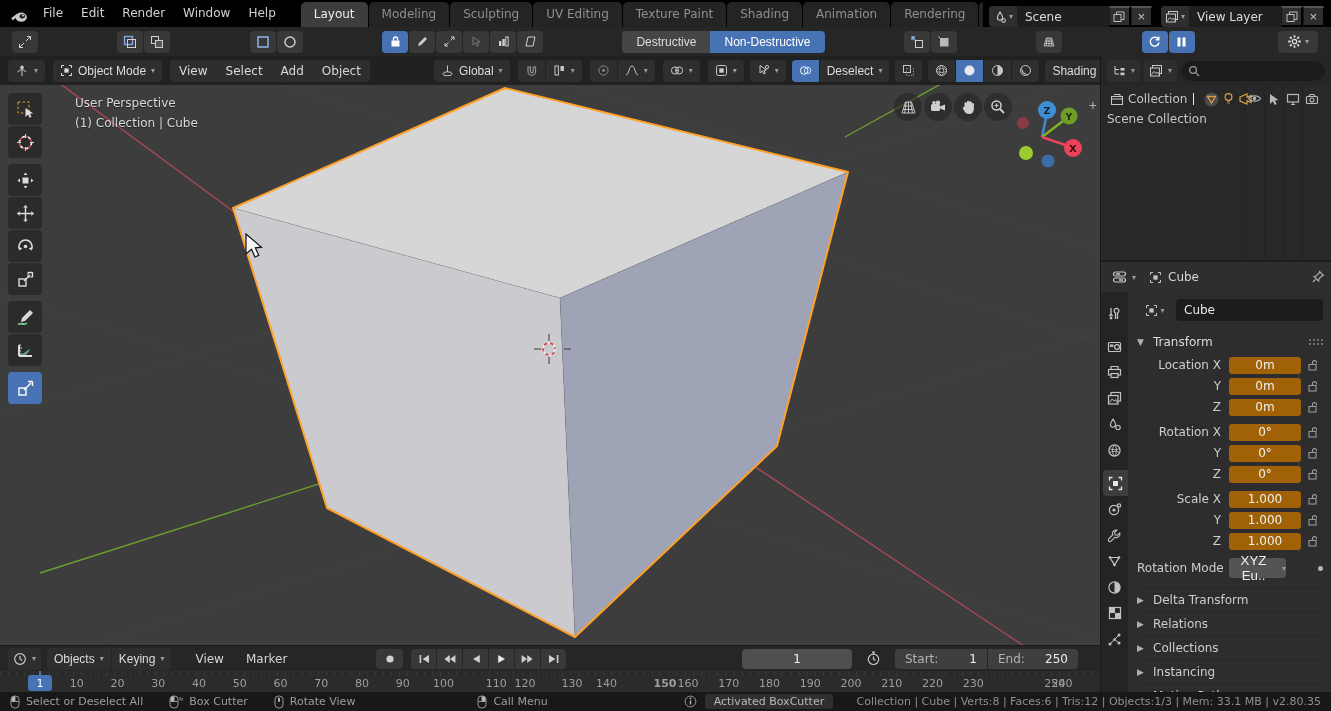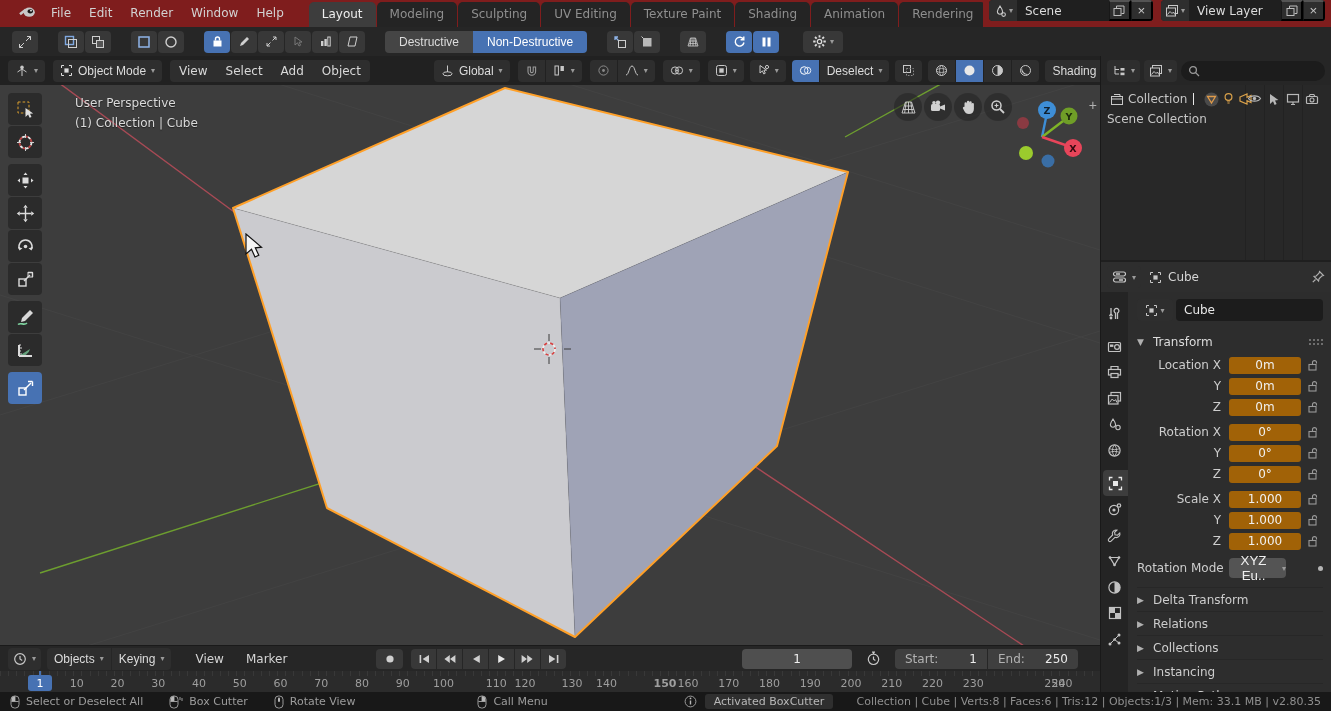--- a/index.html
+++ b/index.html
@@ -5,34 +5,34 @@
   * { box-sizing: border-box; margin: 0; padding: 0; }
   html,body { width:1331px; height:711px; overflow:hidden; }
   body {
     font-family: "DejaVu Sans", "Liberation Sans", sans-serif;
     font-size: 12px; color:#c8c8c8; background:#2b2b2b; cursor:default;
     -webkit-font-smoothing: antialiased;
   }
   .app { width:1331px; height:711px; display:flex; flex-direction:column; position:relative; }
 
   
-  .topbar { height:27px; background:#7f1d1d; display:flex; align-items:flex-start; padding-left:16px; flex:none; }
+  .topbar { height:27px; background:#000000; display:flex; align-items:flex-end; padding-left:8px; flex:none; }
   .logo { width:22px; height:22px; display:flex; align-items:center; justify-content:center; margin-right:4px; }
   .menu-item { padding:0 9px; color:#d2d2d2; line-height:27px; }
   .tabs { display:flex; align-items:flex-end; height:27px; margin-left:16px; gap:1px; flex:1; min-width:0; overflow:hidden; white-space:nowrap; }
   .tab { padding:5px 13px 6px; background:#242424; color:#8f8f8f; border-radius:5px 5px 0 0; flex:none; }
   .tab.active { background:#3d3d3d; color:#ededed; }
   .id-widgets { display:flex; gap:8px; padding:0 6px; flex:none; }
   .id-widget { display:flex; align-items:center; height:21px; border-radius:4px; overflow:hidden; background:#222; }
   .id-widget .icon-part { background:#2e2e2e; height:100%; display:flex; align-items:center; padding:0 4px; gap:2px; }
   .id-widget .name-part { background:#1f1f1f; height:100%; display:flex; align-items:center; padding:0 8px; width:92px; color:#dcdcdc; }
   .id-widget .sq-btn { background:#2e2e2e; height:100%; width:22px; display:flex; align-items:center; justify-content:center; border-left:1px solid #181818; color:#c4c4c4; }
 
   
-  .toolbar2 { height:29px; background:#262626; display:flex; align-items:center; padding-left:12px; gap:7px; flex:none; }
+  .toolbar2 { height:29px; background:#262626; display:flex; align-items:center; padding-left:12px; gap:7px; flex:none;justify-content:space-between; }
   .tgroup { display:flex; gap:1px; margin-right:13px; }
   .tbtn { width:26px; height:22px; background:#383838; border-radius:4px; display:flex; align-items:center; justify-content:center; border:none; }
   .tbtn.blue { background:var(--accent,#4772b3); }
   .tbtn.dim svg * { stroke:#777 !important; fill:none; }
   .seg { height:22px; display:flex; margin-right:13px; border-radius:4px; overflow:hidden; }
   .seg-btn { padding:0 14px; display:flex; align-items:center; color:#dcdcdc; background:#454545; border:none; font-size:12px; }
   .seg-btn.active { background:var(--accent,#4772b3); color:#fff; }
 
   
   .main { flex:1; display:flex; min-height:0; }

